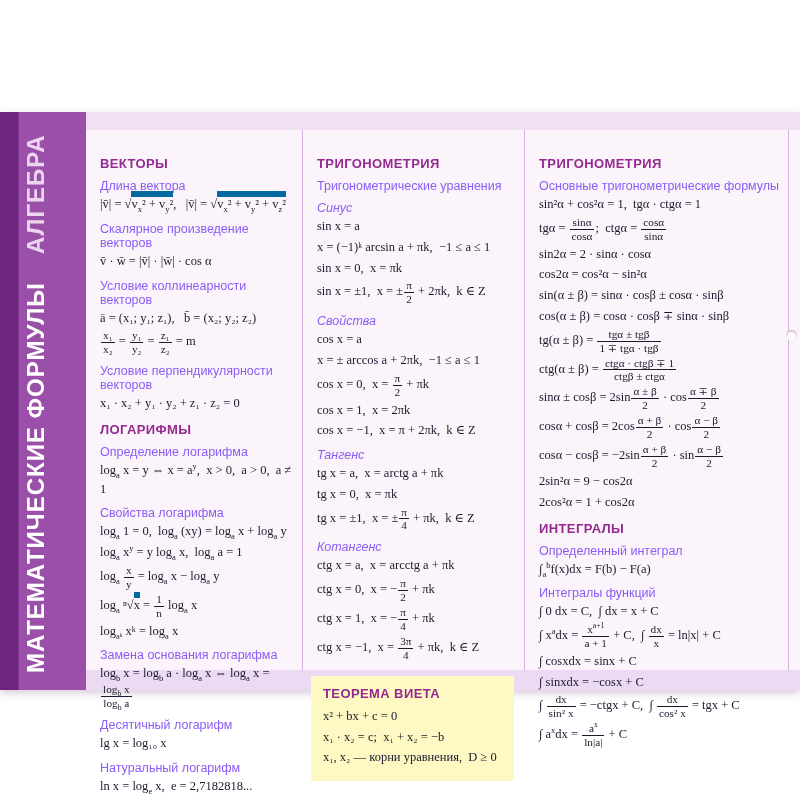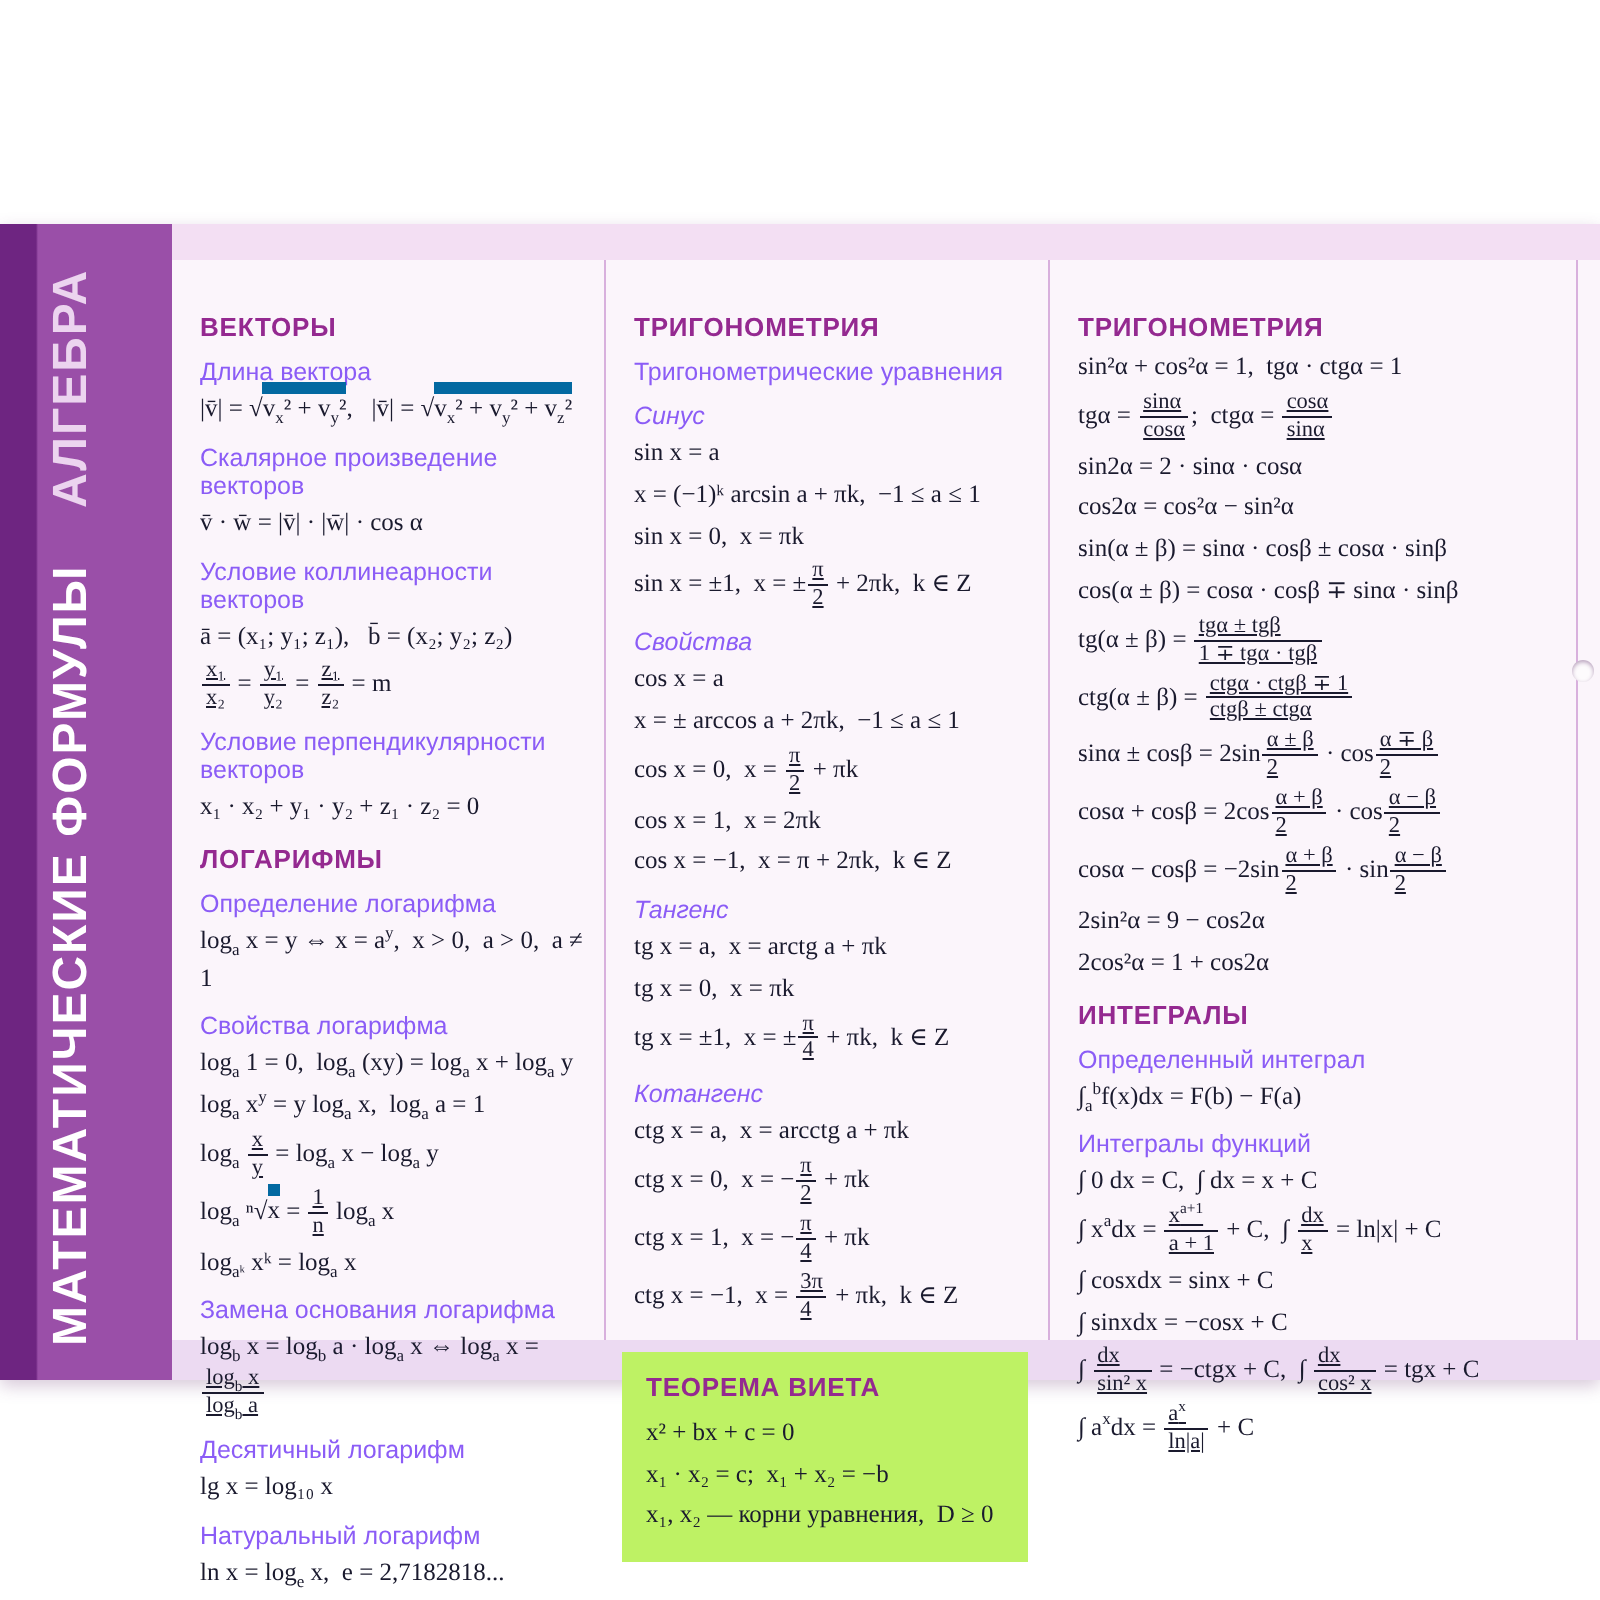--- a/index.html
+++ b/index.html
@@ -27,27 +27,27 @@
   .col-2{width:222px;border-left:1px solid #d8b0dd;}
   .col-3{flex:1;border-left:1px solid #d8b0dd;border-right:1px solid #d8b0dd;margin-right:11px;}
 
   .sec{font-size:13px;font-weight:bold;color:#942990;margin:9px 0 3px;letter-spacing:.4px;}
   .sec.first{margin-top:2px;}
   .sub{font-size:12.5px;font-weight:normal;color:#8b5cf6;margin:8px 0 2px;}
   .sub.i{font-style:italic;}
   .f{font-family:"Liberation Serif","DejaVu Serif","DejaVu Sans",serif;font-size:12.5px;color:#1a1a2e;
      margin:2px 0;line-height:1.5;white-space:pre-wrap;}
   sub,sup{font-size:.68em;line-height:0;}
-  .frac{display:inline-flex;flex-direction:column;vertical-align:middle;
-        line-height:1.15;font-size:.9em;margin:0 1px;text-decoration:underline;}
+  .frac{display:inline-flex;flex-direction:column;text-align:center;vertical-align:middle;
+        line-height:1.15;font-size:.9em;margin:0 1px;}
   .frac .fn{border-bottom:1px solid #1a1a2e;padding:0 2px;}
   .frac .fd{padding:0 2px;}
   .rad{border-top:6px solid #0369a1;}
 
-  .vieta{margin:14px 2px 0 -6px;background:#bef264;padding:10px 12px 12px;}
+  .vieta{margin:14px 2px 0 -6px;background:#fef9c3;padding:10px 12px 12px;}
   .vieta .sec{margin:0 0 6px;}
 
   .hole{position:absolute;right:3px;top:218px;width:11px;height:11px;border-radius:50%;
         background:#fdfbfd;box-shadow:inset 0 1px 2px rgba(100,50,110,.45);}
 </style>
 </head>
 <body>
 
 <div class="card">
   <div class="band-top"></div>
@@ -130,20 +130,21 @@
         <div class="sec">ТЕОРЕМА ВИЕТА</div>
         <div class="f">x² + bx + c = 0</div>
         <div class="f">x₁ · x₂ = c;  x₁ + x₂ = −b</div>
         <div class="f">x₁, x₂ — корни уравнения,  D ≥ 0</div>
       </div>
     </div>
 
     <div class="col col-3">
       <div class="sec first">ТРИГОНОМЕТРИЯ</div>
 
+      <div class="sub">Основные тригонометрические формулы</div>
       <div class="f">sin²α + cos²α = 1,  tgα · ctgα = 1</div>
       <div class="f">tgα = <span class="frac"><span class="fn">sinα</span><span class="fd">cosα</span></span>;  ctgα = <span class="frac"><span class="fn">cosα</span><span class="fd">sinα</span></span></div>
       <div class="f">sin2α = 2 · sinα · cosα</div>
       <div class="f">cos2α = cos²α − sin²α</div>
       <div class="f">sin(α ± β) = sinα · cosβ ± cosα · sinβ</div>
       <div class="f">cos(α ± β) = cosα · cosβ ∓ sinα · sinβ</div>
       <div class="f">tg(α ± β) = <span class="frac"><span class="fn">tgα ± tgβ</span><span class="fd">1 ∓ tgα · tgβ</span></span></div>
       <div class="f">ctg(α ± β) = <span class="frac"><span class="fn">ctgα · ctgβ ∓ 1</span><span class="fd">ctgβ ± ctgα</span></span></div>
       <div class="f">sinα ± cosβ = 2sin<span class="frac"><span class="fn">α ± β</span><span class="fd">2</span></span> · cos<span class="frac"><span class="fn">α ∓ β</span><span class="fd">2</span></span></div>
       <div class="f">cosα + cosβ = 2cos<span class="frac"><span class="fn">α + β</span><span class="fd">2</span></span> · cos<span class="frac"><span class="fn">α − β</span><span class="fd">2</span></span></div>

